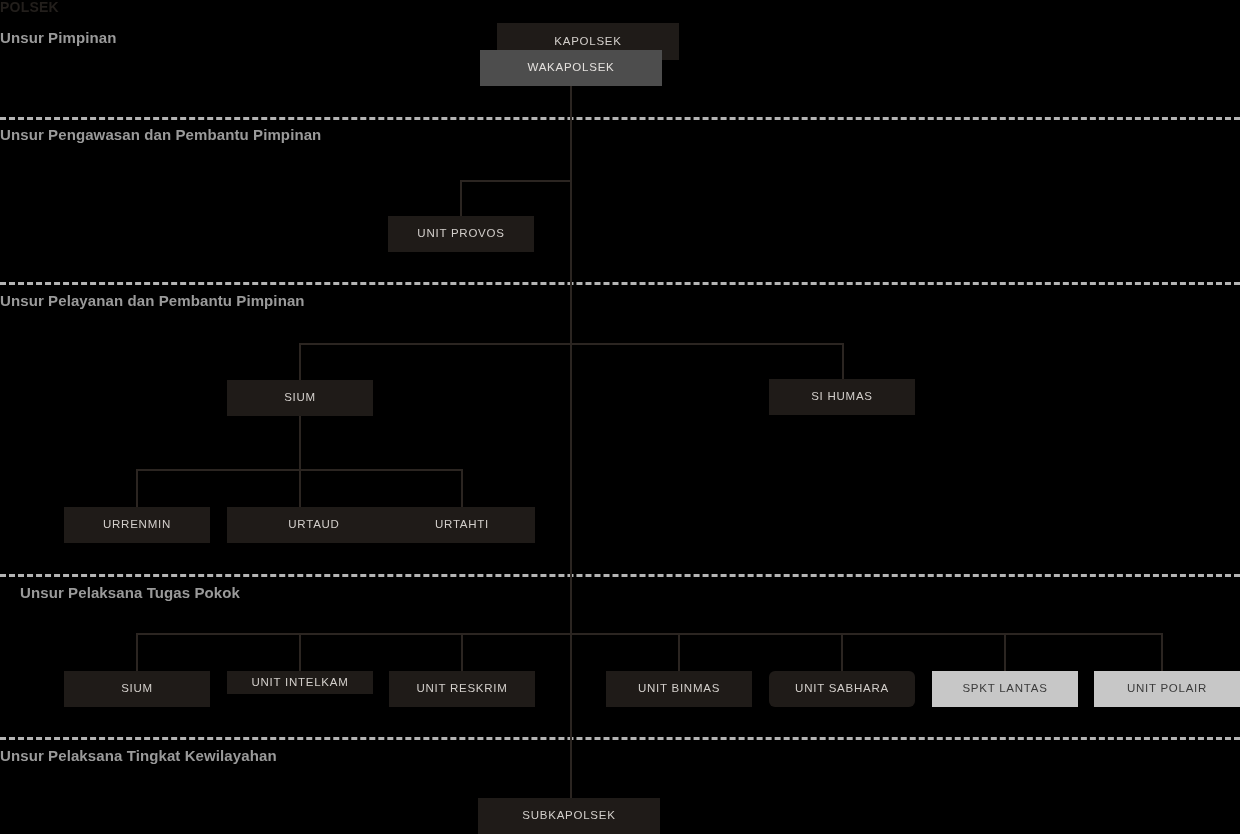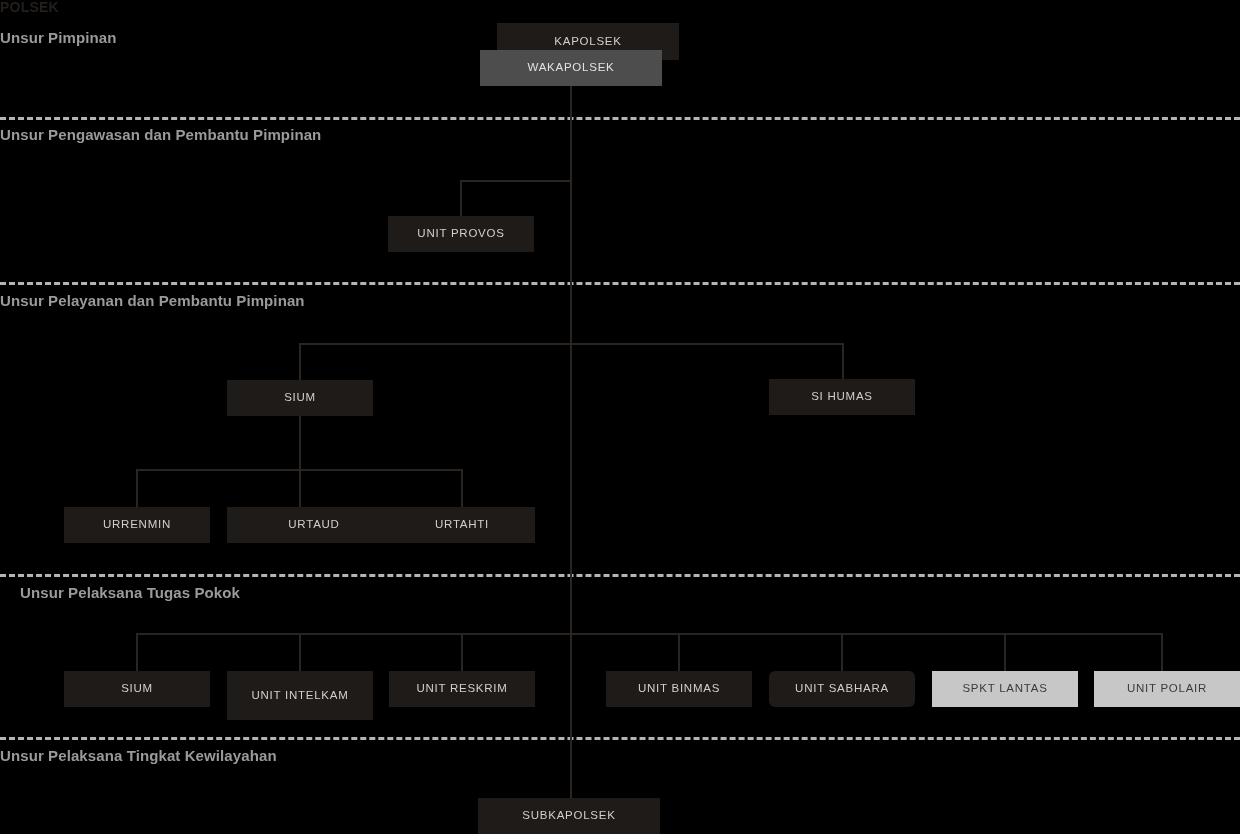--- a/index.html
+++ b/index.html
@@ -142,21 +142,21 @@
   <div class="node dark" style="left:388px; top:216px; width:146px; height:36px;">UNIT PROVOS</div>
 
   <div class="node dark" style="left:227px; top:380px; width:146px; height:36px;">SIUM</div>
   <div class="node dark" style="left:769px; top:379px; width:146px; height:36px;">SI HUMAS</div>
 
   <div class="node dark" style="left:64px; top:507px; width:146px; height:36px;">URRENMIN</div>
   <div class="node dark" style="left:227px; top:507px; width:174px; height:36px;">URTAUD</div>
   <div class="node dark" style="left:389px; top:507px; width:146px; height:36px;">URTAHTI</div>
 
   <div class="node dark" style="left:64px; top:671px; width:146px; height:36px;">SIUM</div>
-  <div class="node dark" style="left:227px; top:671px; width:146px; height:49px;">UNIT INTELKAM</div>
+  <div class="node dark" style="left:227px; top:671px; width:146px; height:23px;">UNIT INTELKAM</div>
   <div class="node dark" style="left:389px; top:671px; width:146px; height:36px;">UNIT RESKRIM</div>
   <div class="node dark" style="left:606px; top:671px; width:146px; height:36px;">UNIT BINMAS</div>
   <div class="node dark" style="left:769px; top:671px; width:146px; height:36px;border-radius:6px;">UNIT SABHARA</div>
   <div class="node light" style="left:932px; top:671px; width:146px; height:36px;">SPKT LANTAS</div>
   <div class="node light" style="left:1094px; top:671px; width:146px; height:36px;">UNIT POLAIR</div>
 
   <div class="node dark" style="left:478px; top:798px; width:182px; height:36px;">SUBKAPOLSEK</div>
 
 </div>
 

